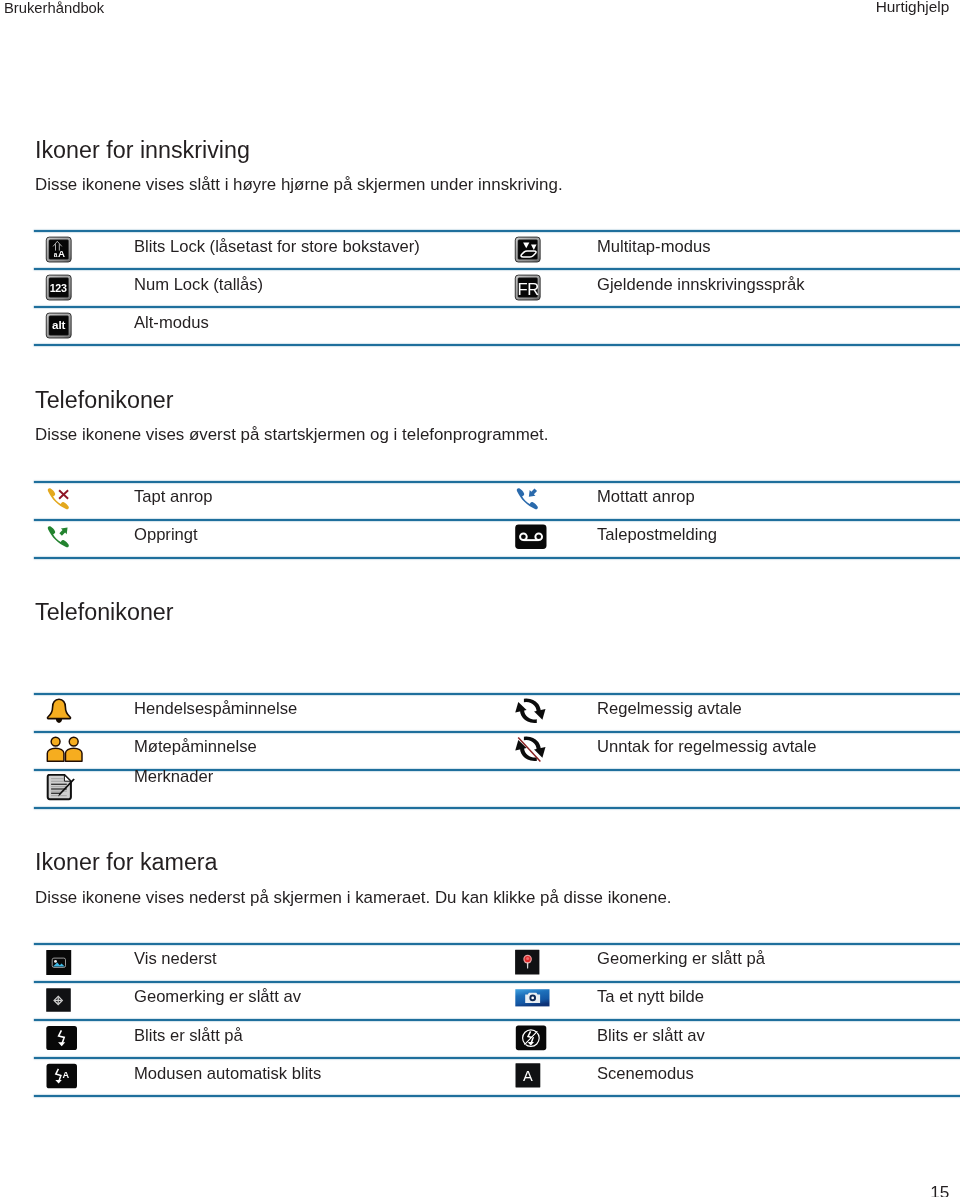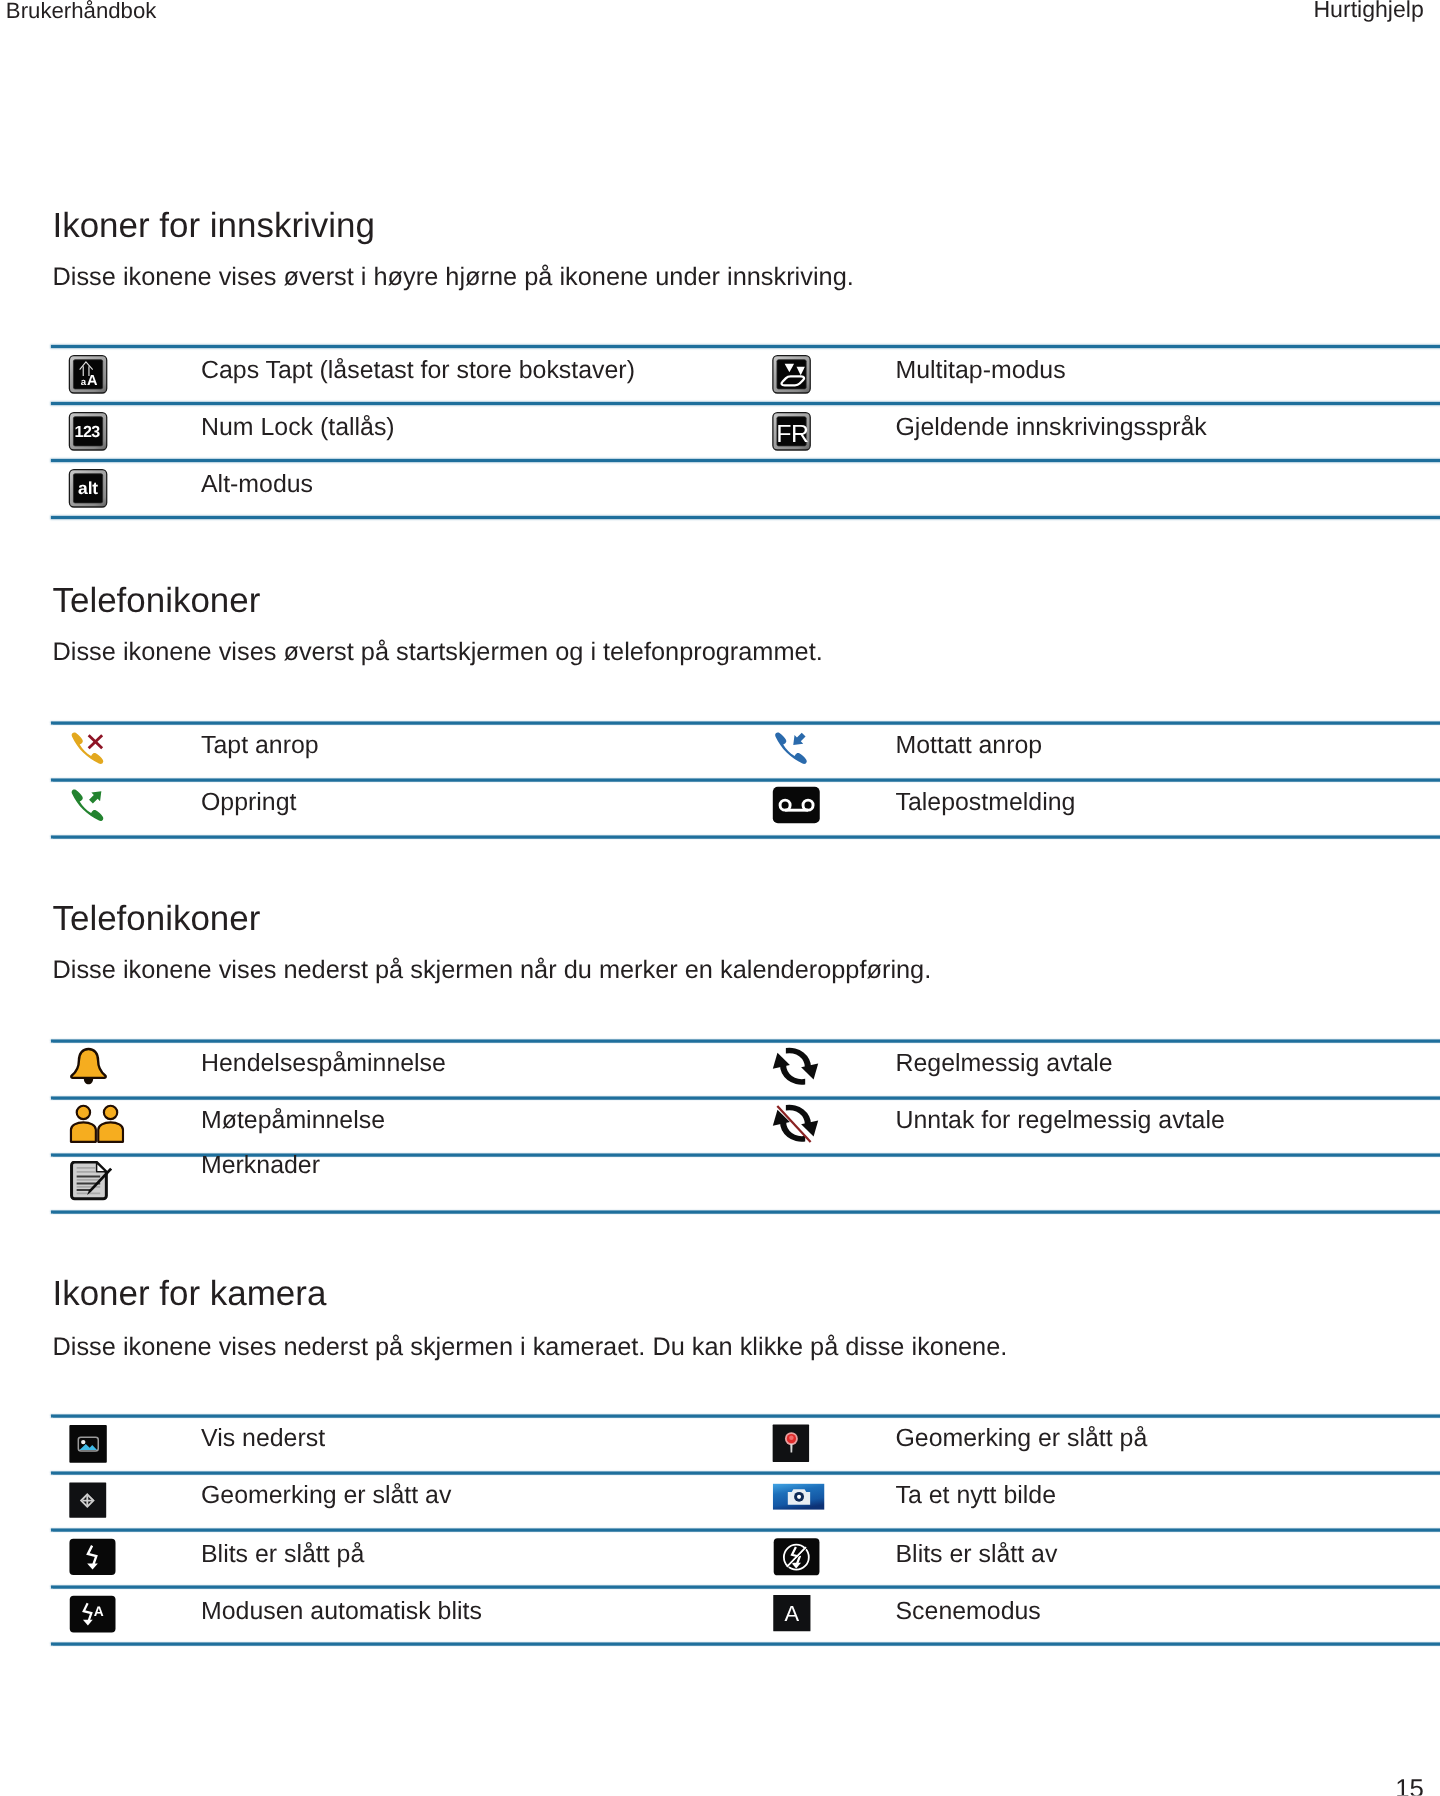--- a/index.html
+++ b/index.html
@@ -23,21 +23,21 @@
   .pgnum{position:absolute;right:6.7px;top:1184.2px;font-size:17.2px;color:#231f20;line-height:1;}
 </style>
 </head>
 <body>
 
 <div class="page">
   <div class="hdr-left">Brukerhåndbok</div>
   <div class="hdr-right">Hurtighjelp</div>
   <div class="section">
     <div class="sec-title" style="top:138.6px">Ikoner for innskriving</div>
-    <div class="sec-desc" style="top:176.8px">Disse ikonene vises øverst i høyre hjørne på ikonene under innskriving.</div>
+    <div class="sec-desc" style="top:176.8px">Disse ikonene vises slått i høyre hjørne på skjermen under innskriving.</div>
     <div class="icon-table">
       <div class="rule" style="top:230.30px"></div>
       <div class="rule" style="top:268.35px"></div>
       <div class="rule" style="top:306.40px"></div>
       <div class="rule" style="top:344.45px"></div>
       <div class="row">
         <div class="ico" style="left:18.0px;top:235.90px"><svg viewBox="0 0 28 28" width="28" height="28">
               <defs>
 <linearGradient id="kgcaps" x1="0.1" y1="0.0" x2="0.85" y2="1.0">
 <stop offset="0" stop-color="#c6c6c6"></stop>
@@ -51,21 +51,21 @@
 <rect x="3.95" y="3.8000000000000003" width="19.5" height="19.5" rx="1.1" fill="#060606" stroke="#2c2c2c" stroke-width="0.5"></rect>
 
 <g fill="none" stroke="#dcdcdc" stroke-width="0.8">
  <path d="M8.1 10.4 L12.3 5.3 L16.8 10.4"></path>
  <path d="M10.5 8.2 L10.5 14.6"></path>
  <path d="M14.3 8.2 L14.3 14.6"></path>
 </g>
 <text x="8.8" y="20.6" font-family="Liberation Sans, sans-serif" font-size="6.4" font-weight="bold" fill="#ffffff">a</text>
 <text x="13.0" y="20.8" font-family="Liberation Sans, sans-serif" font-size="9.7" font-weight="bold" fill="#ffffff">A</text>
             </svg></div>
-        <div class="lbl" style="left:107.0px;top:238.70px">Caps Tapt (låsetast for store bokstaver)</div>
+        <div class="lbl" style="left:107.0px;top:238.70px">Blits Lock (låsetast for store bokstaver)</div>
         <div class="ico" style="left:486.6px;top:235.90px"><svg viewBox="0 0 28 28" width="28" height="28">
               <defs>
 <linearGradient id="kgmtap" x1="0.1" y1="0.0" x2="0.85" y2="1.0">
 <stop offset="0" stop-color="#c6c6c6"></stop>
                   <stop offset="0.3" stop-color="#ababab"></stop>
 <stop offset="0.62" stop-color="#9a9a9a"></stop>
                   <stop offset="0.88" stop-color="#8a8a8a"></stop>
 <stop offset="1" stop-color="#6e6e6e"></stop>
                 </linearGradient>
               </defs>
@@ -182,21 +182,20 @@
 <circle cx="9.4" cy="12.75" r="3.35" fill="none" stroke="#ffffff" stroke-width="1.95"></circle>
 <circle cx="24.7" cy="12.75" r="3.35" fill="none" stroke="#ffffff" stroke-width="1.95"></circle>
 <rect x="9.4" y="15.15" width="15.3" height="1.95" fill="#ffffff"></rect>
 </svg></div>
         <div class="lbl" style="left:570.0px;top:527.25px">Talepostmelding</div>
       </div>
     </div>
   </div>
   <div class="section">
     <div class="sec-title" style="top:600.8px">Telefonikoner</div>
-    <div class="sec-desc" style="top:639.3px">Disse ikonene vises nederst på skjermen når du merker en kalenderoppføring.</div>
     <div class="icon-table">
       <div class="rule" style="top:692.70px"></div>
       <div class="rule" style="top:730.75px"></div>
       <div class="rule" style="top:768.80px"></div>
       <div class="rule" style="top:806.85px"></div>
       <div class="row">
         <div class="ico" style="left:18.0px;top:698.30px"><svg viewBox="0 0 28 28" width="28" height="28">
 <path d="M14.0 1.3 C9.9 1.3 7.6 4.6 7.6 9.0 C7.6 13.6 5.5 16.9 2.9 19.0
  C2.2 19.6 2.4 20.6 3.4 20.6 L24.6 20.6 C25.6 20.6 25.8 19.6 25.1 19.0
  C22.5 16.9 20.4 13.6 20.4 9.0 C20.4 4.6 18.1 1.3 14.0 1.3 Z" fill="#f6ad1f" stroke="#1b0c02" stroke-width="1.6" stroke-linejoin="round"></path>

